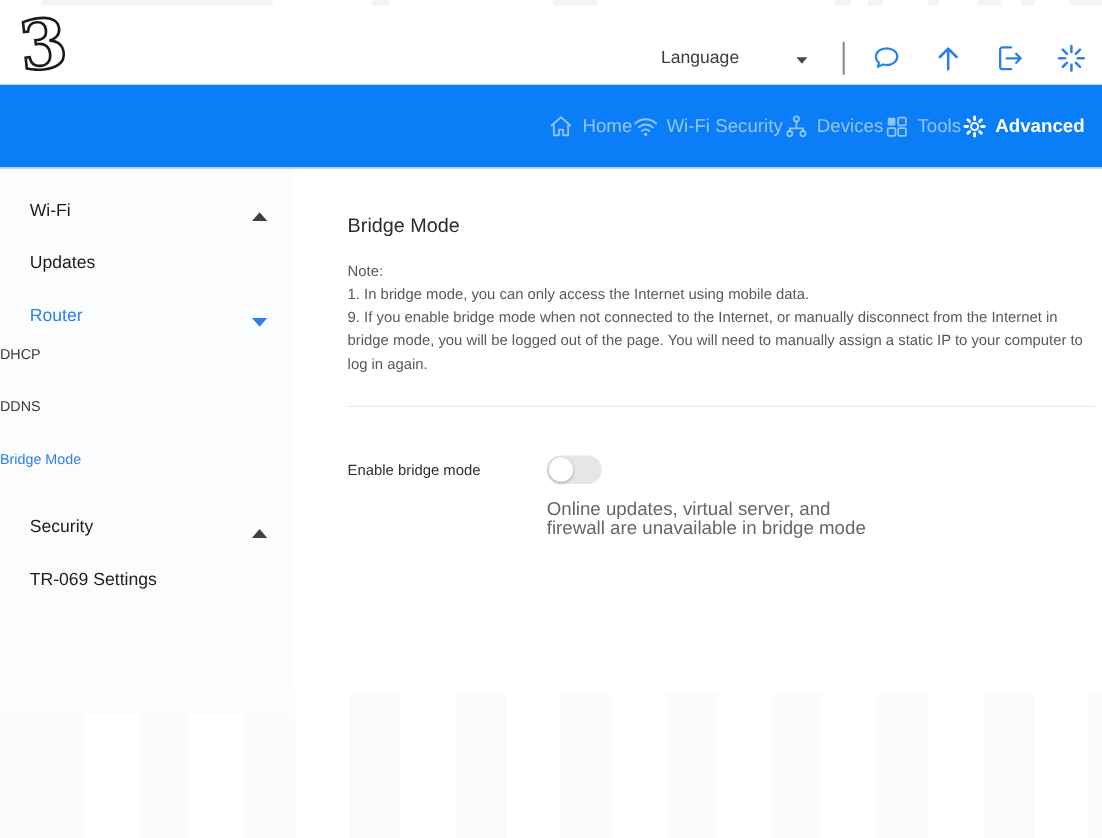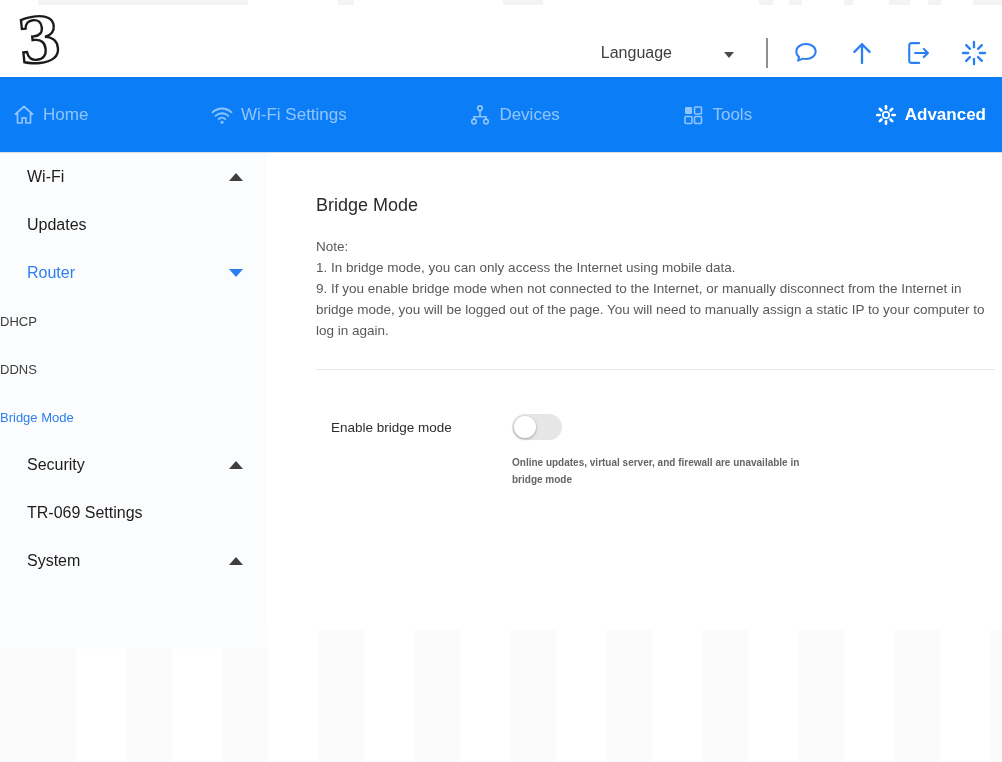--- a/index.html
+++ b/index.html
@@ -19,48 +19,48 @@
   .caret-down { width:0; height:0; border-left:5px solid transparent; border-right:5px solid transparent;
                 border-top:6px solid #4a4a4a; margin-left:7px; margin-top:3px; }
   .hdr-divider { width:2px; height:30px; background:#8f8f8f; margin:0 24px 0 32px; }
   .hdr-icons { display:flex; align-items:center; gap:28px; }
   .hdr-icon { width:28px; height:28px; color:#2b7ff0; cursor:pointer; display:flex; align-items:center; justify-content:center; }
   .hdr-icon svg { width:28px; height:28px; }
 
   
   .nav { position:absolute; top:77px; left:0; width:100%; height:76px; background:#0b7df7;
          border-bottom:1px solid #d9dee3; display:flex; align-items:center;
-         justify-content:space-between; padding:0 16px 0 12px; z-index:4; }
+         justify-content:flex-end; padding:0 16px 0 12px; z-index:4; }
   .nav-item { display:flex; align-items:center; gap:7px; color:rgba(255,255,255,0.55);
               font-size:17px; cursor:pointer; }
   .nav-item svg { width:24px; height:24px; }
   .nav-item.active { color:#ffffff; font-weight:bold; }
 
   
   .sidebar { position:absolute; top:153px; left:0; width:267px; height:496px; background:#fbfcfd; z-index:2; }
   .side-item { position:relative; height:48px; display:flex; align-items:center; cursor:pointer; }
-  .side-item.lvl1 { padding-left:27px; font-size:16px; color:#1d1d1d; }
+  .side-item.lvl1 { padding-left:27px; font-size:16px; color:#1d1d1d;align-items:flex-end; }
   .side-item.lvl2 { font-size:13px; color:#3c3c3c; }
   .side-item .tri { position:absolute; right:24px; }
   .tri-up { width:0; height:0; border-left:7px solid transparent; border-right:7px solid transparent; border-bottom:8px solid #3f3f3f; }
   .tri-dn { width:0; height:0; border-left:7px solid transparent; border-right:7px solid transparent; border-top:8px solid #2b7ff0; }
   .side-item.blue { color:#2b7ff0; }
 
   
   .content { position:absolute; left:267px; top:153px; right:0; bottom:0; padding:42px 8px 0 49px; z-index:1; }
   .page-title { font-size:18px; color:#2b2b2b; font-weight:500; margin-bottom:20px; }
   .desc { font-size:13.5px; color:#595959; line-height:21px; max-width:681px; }
   .divider { border:none; border-top:1px solid #e7e7e7; margin:28px 0 0 0; width:679px; }
-  .enable-row { display:flex; margin-top:44px;margin-left:15px; }
+  .enable-row { display:flex; margin-top:44px; }
   .enable-label { width:181px; font-size:13.5px; color:#2e2e2e; padding-top:6px; }
   .toggle-col { display:flex; flex-direction:column; }
   .toggle { width:50px; height:26px; border-radius:13px; background:#e6e6e6; position:relative; cursor:pointer; }
   .toggle .knob { position:absolute; left:2px; top:2px; width:22px; height:22px; border-radius:50%;
                   background:#fff; box-shadow:0 1px 3px rgba(0,0,0,0.3); }
-  .toggle-note { margin-top:14px; font-size:10px; color:#666; line-height:17px; max-width:302px;font-weight:bold; }
+  .toggle-note { margin-top:14px; font-size:17px; color:#666; line-height:17px; max-width:302px; }
 
   
   .bottom-stripes { position:absolute; left:0; top:630px; width:100%; height:132px; z-index:0;
                     background-image:repeating-linear-gradient(90deg,#fbfbfb 0 46px,#ffffff 46px 96px);
                     background-position:30px 0; }
 </style>
 </head>
 <body>
 
 <div class="screen">
@@ -133,21 +133,21 @@
       </svg>
       <span>Home</span>
     </div>
     <div class="nav-item">
       <svg viewBox="0 0 24 24" fill="none" stroke="currentColor" stroke-width="1.8" stroke-linecap="round">
         <path d="M2.5 9.3C8 4.2 16 4.2 21.5 9.3"></path>
         <path d="M5.6 12.8c3.6-3.4 9.2-3.4 12.8 0"></path>
         <path d="M8.7 16.1c1.9-1.8 4.7-1.8 6.6 0"></path>
         <circle cx="12" cy="19.2" r="1.5" fill="currentColor" stroke="none"></circle>
       </svg>
-      <span>Wi-Fi Settings</span>
+      <span>Wi-Fi Security</span>
     </div>
     <div class="nav-item">
       <svg viewBox="0 0 24 24" fill="none" stroke="currentColor" stroke-width="1.6">
         <circle cx="12" cy="5.2" r="2.3"></circle>
         <circle cx="6" cy="18.6" r="2.3"></circle>
         <circle cx="18" cy="18.6" r="2.3"></circle>
         <path d="M12 7.5v4M6 16.3v-2.6h12v2.6M12 11.5v2.2"></path>
       </svg>
       <span>Devices</span>
     </div>
@@ -199,24 +199,20 @@
     <div class="side-item lvl2 blue">
       <span>Bridge Mode</span>
     </div>
     <div class="side-item lvl1">
       <span>Security</span>
       <span class="tri tri-up"></span>
     </div>
     <div class="side-item lvl1">
       <span>TR-069 Settings</span>
     </div>
-    <div class="side-item lvl1">
-      <span>System</span>
-      <span class="tri tri-up"></span>
-    </div>
   </div>
 
   <div class="content">
     <div class="page-title">Bridge Mode</div>
     <div class="desc">
       <div>Note:</div>
       <div>1. In bridge mode, you can only access the Internet using mobile data.</div>
       <div>9. If you enable bridge mode when not connected to the Internet, or manually disconnect from the Internet in bridge mode, you will be logged out of the page. You will need to manually assign a static IP to your computer to log in again.</div>
     </div>
     <hr class="divider">

